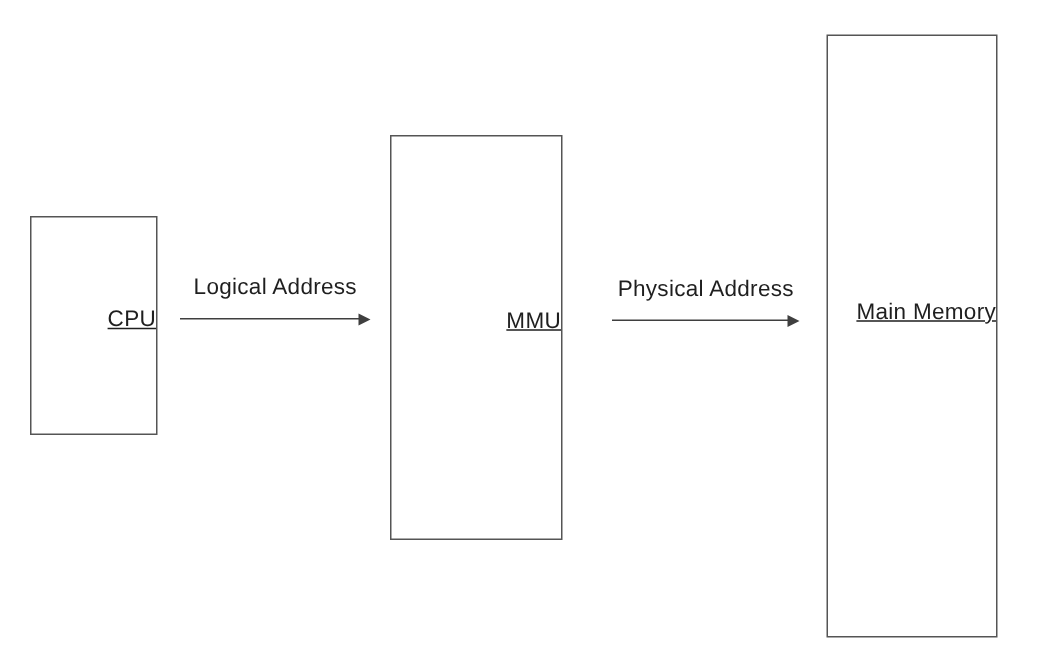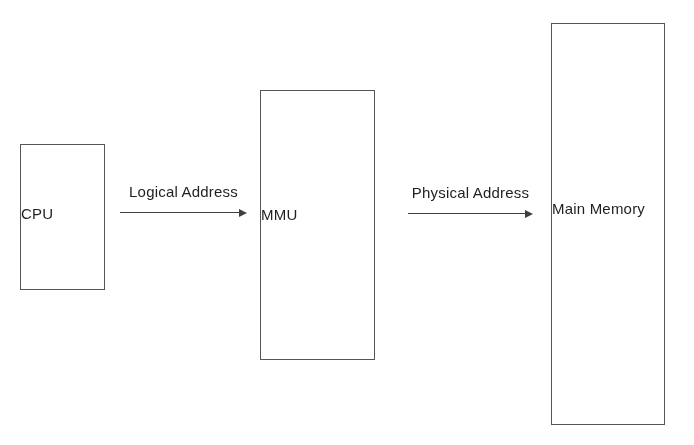--- a/index.html
+++ b/index.html
@@ -19,25 +19,26 @@
   .node {
     position: absolute;
     border: 1.5px solid #555555;
     background: #ffffff;
     box-sizing: border-box;
   }
   .node-label {
     position: absolute;
     left: 0;
     right: 0;
-    text-align: left;
+    text-align: right;
     transform: translateY(-50%);
     font-size: 15px;
     letter-spacing: 0.2px;
     white-space: nowrap;
+    text-decoration: underline;
   }
   #node-cpu {
     left: 20px;
     top: 144px;
     width: 85px;
     height: 146px;
   }
   #node-cpu .node-label { top: 47%; }
   #node-mmu {
     left: 260px;

